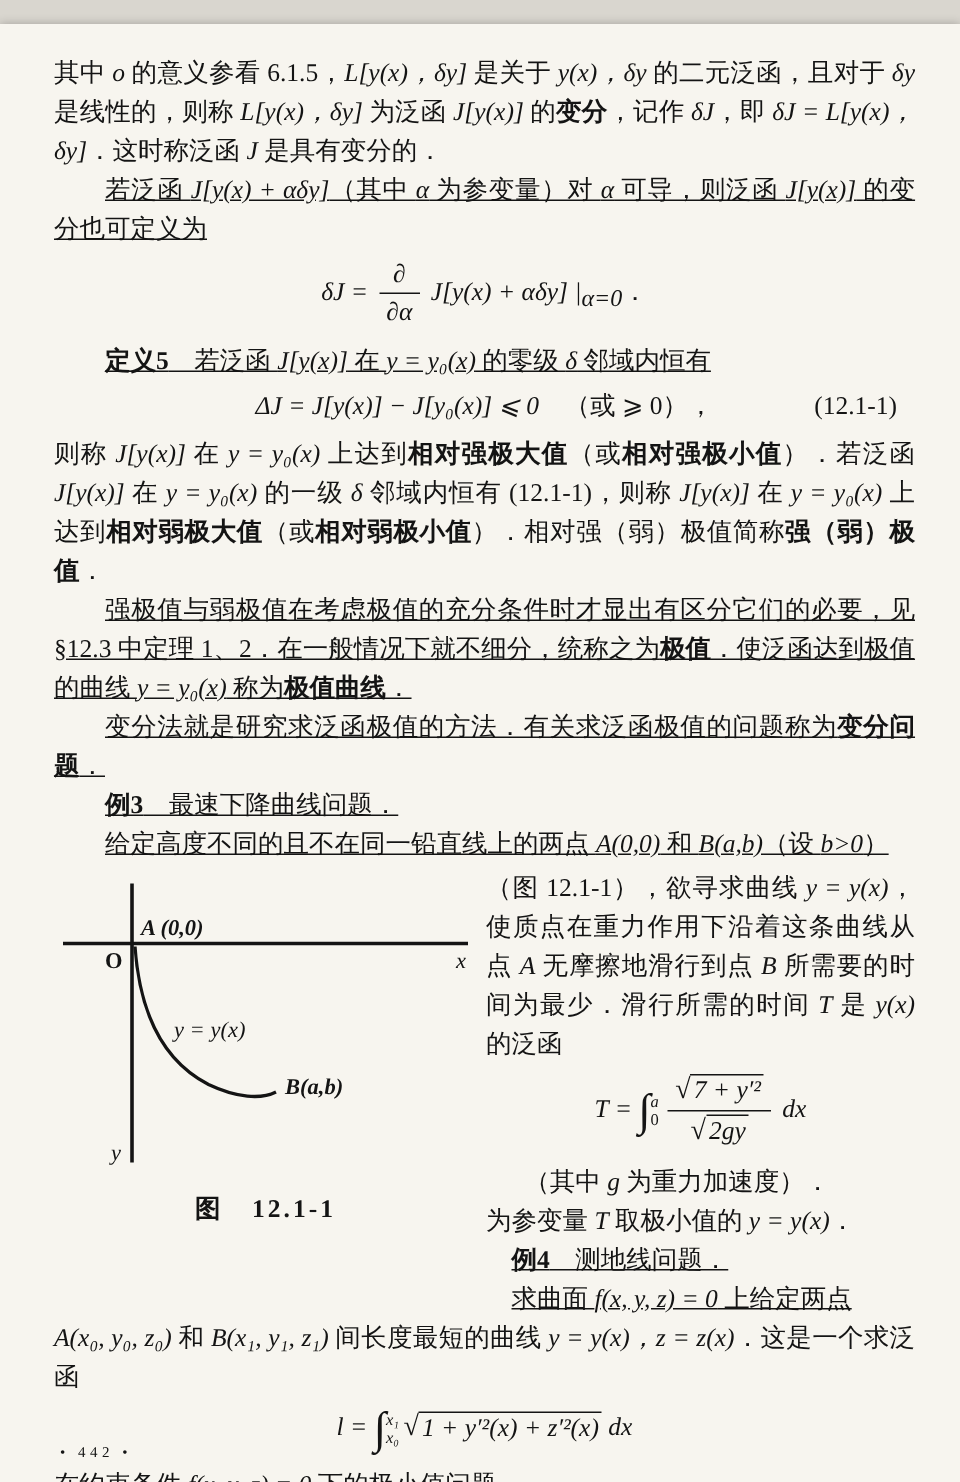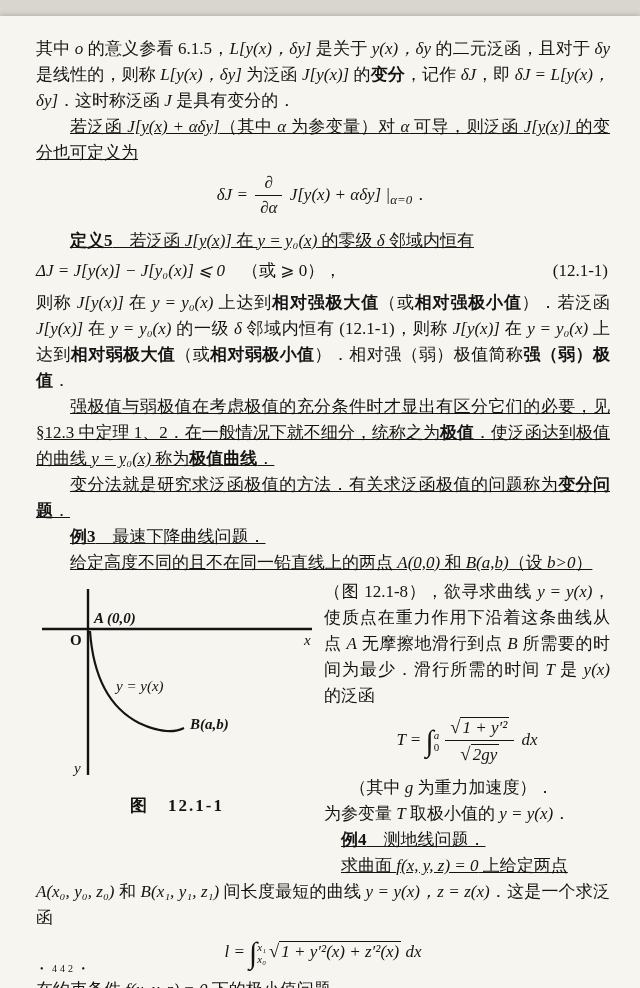--- a/index.html
+++ b/index.html
@@ -24,23 +24,23 @@
   .b { font-weight:bold; }
   .i { font-style:italic; }
   .formula { text-align:center; margin:7px 0 9px; line-height:24px; }
   .frac { display:inline-block; vertical-align:middle; text-align:center; margin:0 3px; line-height:1.2; }
   .frac .top { display:block; padding:0 5px 2px; }
   .frac .bot { display:block; border-top:1.6px solid #141414; padding:2px 5px 0; }
   .int { font-size:30px; line-height:1; vertical-align:middle; font-style:normal; }
   .bounds { display:inline-flex; flex-direction:column; vertical-align:middle; font-size:11px; line-height:12px; margin-right:3px; text-align:left; }
   .radbar { border-top:1.5px solid #141414; padding:0 2px; }
   .rad { font-size:1.1em; font-style:normal; }
-  .eqrow { position:relative; margin:4px 0 6px; }
-  .eqno { position:absolute; right:2px; top:0; }
-  sub { font-size:13px; }
+  .eqrow { position:relative; text-align:center; margin:4px 0 6px; }
+  .eqno { position:absolute; right:12px; top:0; }
+  sub { font-size:16px; }
   .twocol { display:flex; gap:6px; margin-top:3px; }
   .figcol { width:282px; flex:none; }
   .textcol { flex:1; min-width:0; }
   .figcaption { text-align:center; font-weight:bold; margin-top:6px; letter-spacing:2px; }
   .pageno { position:absolute; left:40px; bottom:22px; font-size:10px; letter-spacing:3px; }
   svg text { font-family:"Liberation Serif","DejaVu Serif",serif; fill:#141414; }
 </style>
 </head>
 <body>
 
@@ -80,26 +80,26 @@
         <text x="268" y="66" font-size="15" font-style="italic">x</text>
         <text x="38" y="194" font-size="15" font-style="italic">y</text>
         <text x="34" y="66" font-size="15" font-weight="bold">O</text>
         <text x="58" y="44" font-size="15" font-weight="bold" font-style="italic">A (0,0)</text>
         <text x="154" y="150" font-size="15" font-weight="bold" font-style="italic">B(a,b)</text>
         <text x="80" y="112" font-size="15" font-style="italic">y = y(x)</text>
       </svg>
       <div class="figcaption">图　12.1-1</div>
     </div>
     <div class="textcol">
-      <p><span>（图 12.1-8），欲寻求曲线 </span><span class="i">y = y(x)</span><span>，使质点在重力作用下沿着这条曲线从点 </span><span class="i">A</span><span> 无摩擦地滑行到点 </span><span class="i">B</span><span> 所需要的时间为最少．滑行所需的时间 </span><span class="i">T</span><span> 是 </span><span class="i">y(x)</span><span> 的泛函</span></p>
+      <p><span>（图 12.1-1），欲寻求曲线 </span><span class="i">y = y(x)</span><span>，使质点在重力作用下沿着这条曲线从点 </span><span class="i">A</span><span> 无摩擦地滑行到点 </span><span class="i">B</span><span> 所需要的时间为最少．滑行所需的时间 </span><span class="i">T</span><span> 是 </span><span class="i">y(x)</span><span> 的泛函</span></p>
       <div class="formula">
         <span class="i">T = </span><span class="int">∫</span><span class="bounds">
             <span class="i">a</span>
             <span>0</span>
-          </span><span class="frac"><span class="top"><span class="rad">√</span><span class="radbar i">1 + y′²</span></span><span class="bot"><span class="rad">√</span><span class="radbar i">2gy</span></span></span><span class="i"> dx</span>
+          </span><span class="frac"><span class="top"><span class="rad">√</span><span class="radbar i">7 + y′²</span></span><span class="bot"><span class="rad">√</span><span class="radbar i">2gy</span></span></span><span class="i"> dx</span>
       </div>
       <p class="indent15"><span>（其中 </span><span class="i">g</span><span> 为重力加速度）．</span></p>
       <p><span>为参变量 </span><span class="i">T</span><span> 取极小值的 </span><span class="i">y = y(x)</span><span>．</span></p>
       <p class="indent1"><span class="b">例4</span><span>　测地线问题．</span></p>
       <p class="indent1"><span>求曲面 </span><span class="i">f(x, y, z) = 0</span><span> 上给定两点</span></p>
     </div>
   </div>
 
   <p><span class="i">A(x₀, y₀, z₀)</span><span> 和 </span><span class="i">B(x₁, y₁, z₁)</span><span> 间长度最短的曲线 </span><span class="i">y = y(x)，z = z(x)</span><span>．这是一个求泛函</span></p>
 

